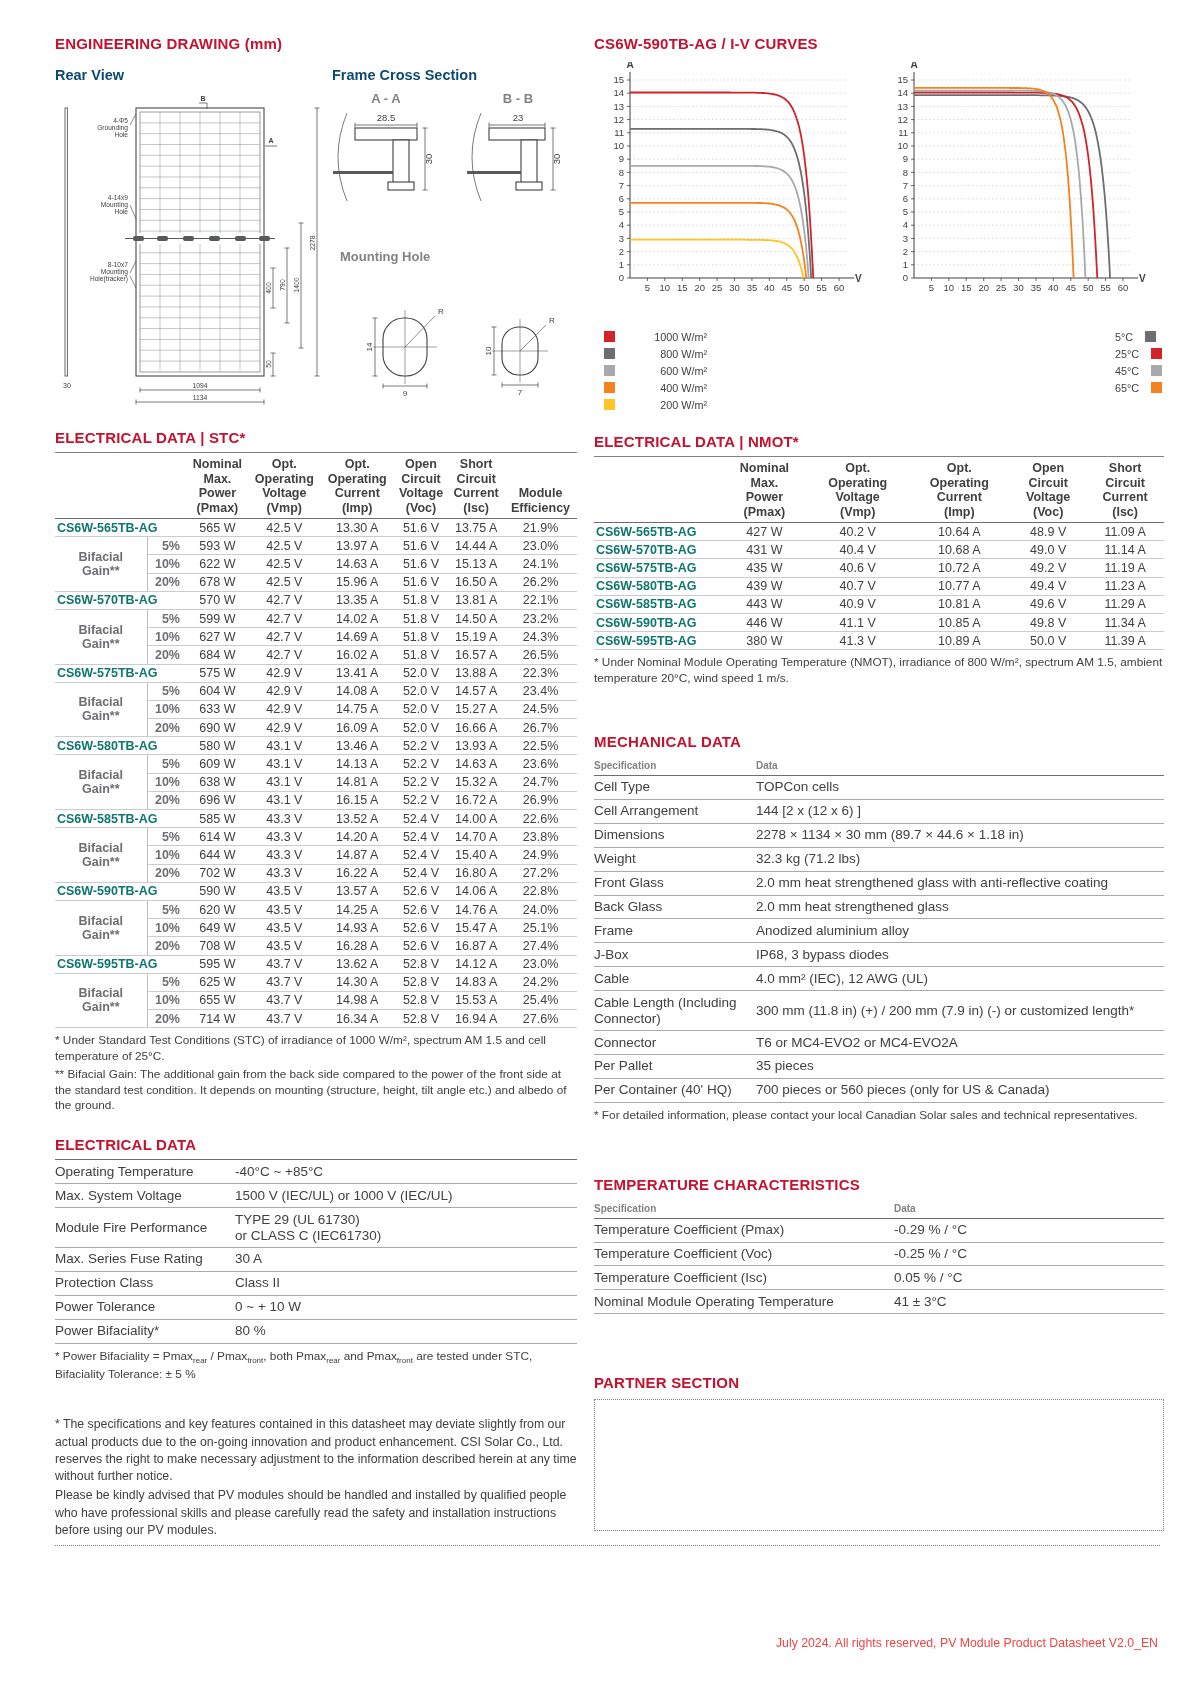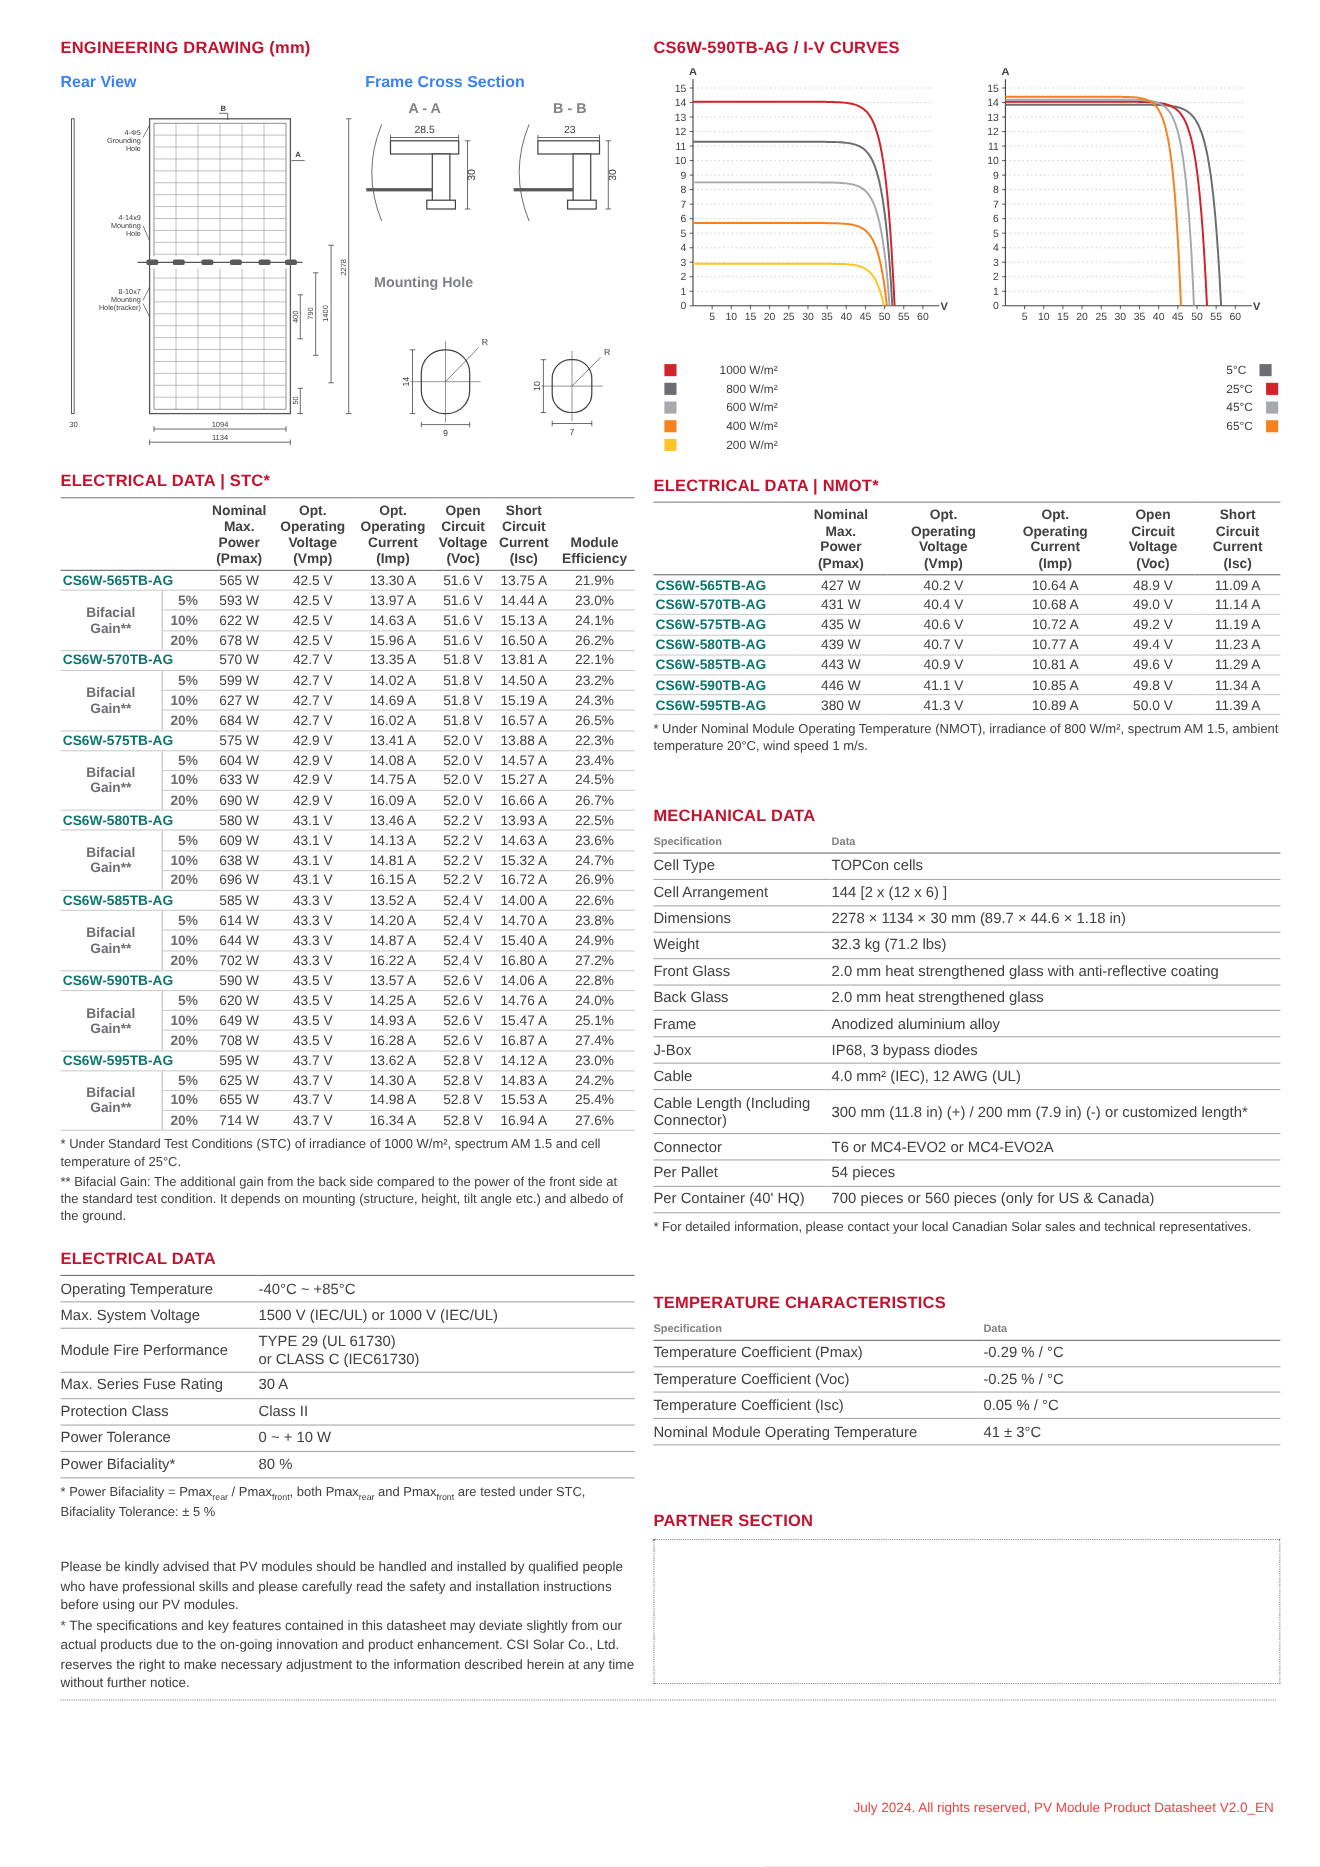--- a/index.html
+++ b/index.html
@@ -2,21 +2,21 @@
 <html><head>
 <meta charset="utf-8">
 <style>
   *{box-sizing:border-box}
   body{margin:0;background:#9a9a9a;font-family:"Liberation Sans",sans-serif}
   .page{position:relative;width:1200px;height:1697px;margin:0 auto;background:#fff;color:#414042;overflow:hidden}
   .col-l{position:absolute;left:55px;top:35px;width:522px}
   .col-r{position:absolute;left:594px;top:35px;width:570px}
   .red-head{color:#c4122f;font-size:15px;font-weight:bold;margin:0;letter-spacing:.2px}
   .subheads{display:flex;margin-top:15px}
-  .subhead{color:#3b82f6;font-weight:bold;font-size:14.5px}
+  .subhead{color:#0c4a6e;font-weight:bold;font-size:14.5px}
   .sub-rear{flex:0 0 277px}
   svg{display:block}
   svg text{font-family:"Liberation Sans",sans-serif}
   
   table.stc{border-collapse:collapse;width:100%;font-size:12.5px;margin-top:6px;border-top:1.5px solid #808285}
   .stc th{font-weight:bold;text-align:center;vertical-align:bottom;line-height:1.16;padding:4px 0 3px;border-bottom:1.5px solid #6d6e71;color:#414042}
   .stc td{text-align:center;padding:1.6px 0;border-bottom:1px solid #cbcccd}
   .stc td.model{color:#0f766e;font-weight:bold;text-align:left;padding-left:2px}
   .stc tr.model-row td{border-top:1.5px solid #8a8c8e}
   .stc td.bifacial{color:#6d6e71;font-weight:bold;text-align:center;border-bottom:1px solid #cbcccd}
@@ -526,22 +526,22 @@
           </tr>
           <tr>
             <td class="k">Power Bifaciality*</td>
             <td class="v">80 %</td>
           </tr>
         </tbody>
       </table>
     <div class="fn">* Power Bifaciality = Pmax<sub>rear</sub> / Pmax<sub>front</sub>, both Pmax<sub>rear</sub> and Pmax<sub>front</sub> are tested under STC, Bifaciality Tolerance: ± 5 %</div>
 
     <div class="disclaimer">
+      <p>* The specifications and key features contained in this datasheet may deviate slightly from our actual products due to the on-going innovation and product enhancement. CSI Solar Co., Ltd. reserves the right to make necessary adjustment to the information described herein at any time without further notice.</p>
       <p>Please be kindly advised that PV modules should be handled and installed by qualified people who have professional skills and please carefully read the safety and installation instructions before using our PV modules.</p>
-      <p>* The specifications and key features contained in this datasheet may deviate slightly from our actual products due to the on-going innovation and product enhancement. CSI Solar Co., Ltd. reserves the right to make necessary adjustment to the information described herein at any time without further notice.</p>
     </div>
   </div>
 
   <div class="col-r">
     <h2 class="red-head">CS6W-590TB-AG / I-V CURVES</h2>
 
     <div class="charts">
       <svg class="chart" viewBox="0 0 284 262">
           <line x1="36" y1="202.8" x2="252" y2="202.8" stroke="#bcbec0" stroke-width="0.7" stroke-dasharray="1.3 2.6"></line>
           <line x1="36" y1="189.6" x2="252" y2="189.6" stroke="#bcbec0" stroke-width="0.7" stroke-dasharray="1.3 2.6"></line>
@@ -878,21 +878,21 @@
           <tr>
             <td class="k">Cable Length (Including Connector)</td>
             <td class="v">300 mm (11.8 in) (+) / 200 mm (7.9 in) (-) or customized length*</td>
           </tr>
           <tr>
             <td class="k">Connector</td>
             <td class="v">T6 or MC4-EVO2 or MC4-EVO2A</td>
           </tr>
           <tr>
             <td class="k">Per Pallet</td>
-            <td class="v">54 pieces</td>
+            <td class="v">35 pieces</td>
           </tr>
           <tr>
             <td class="k">Per Container (40' HQ)</td>
             <td class="v">700 pieces or 560 pieces (only for US &amp; Canada)</td>
           </tr>
         </tbody>
       </table>
     <div class="fn">* For detailed information, please contact your local Canadian Solar sales and technical representatives.</div>
 
     <h2 class="red-head" style="margin-top:52px">TEMPERATURE CHARACTERISTICS</h2>

